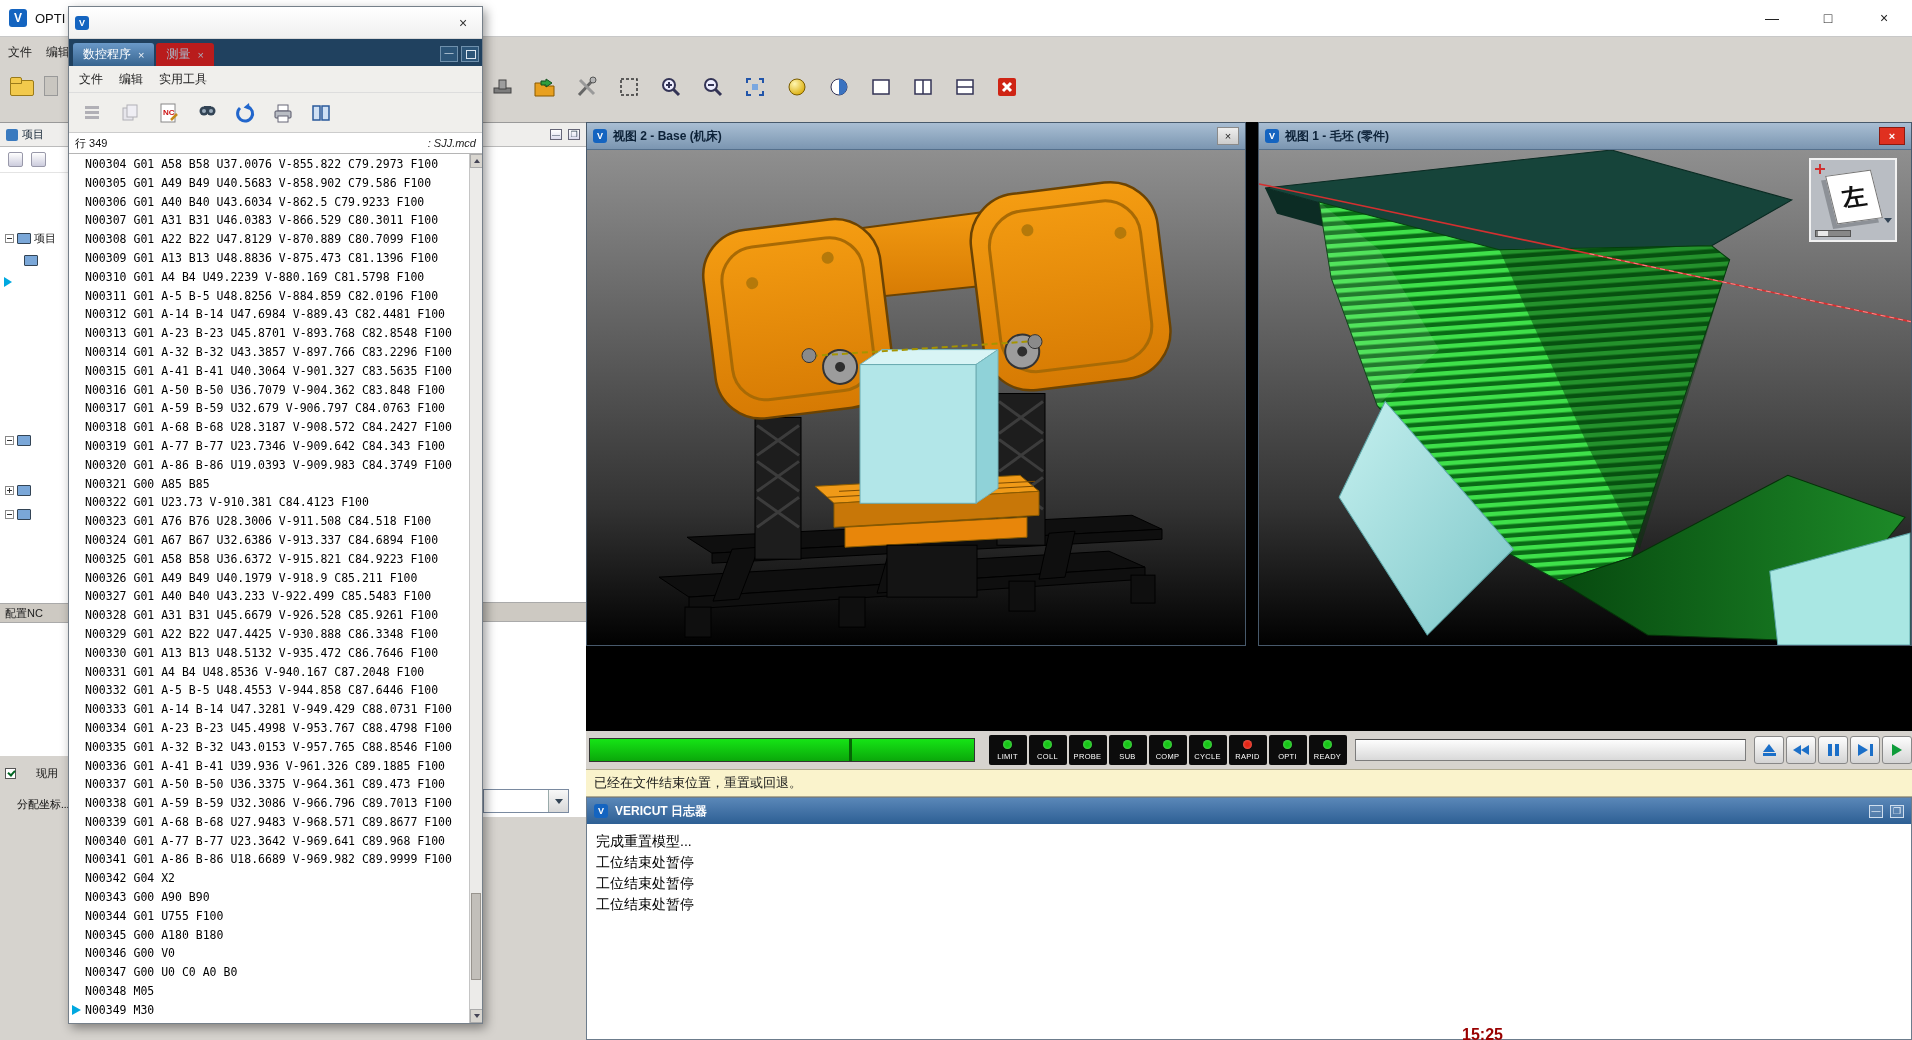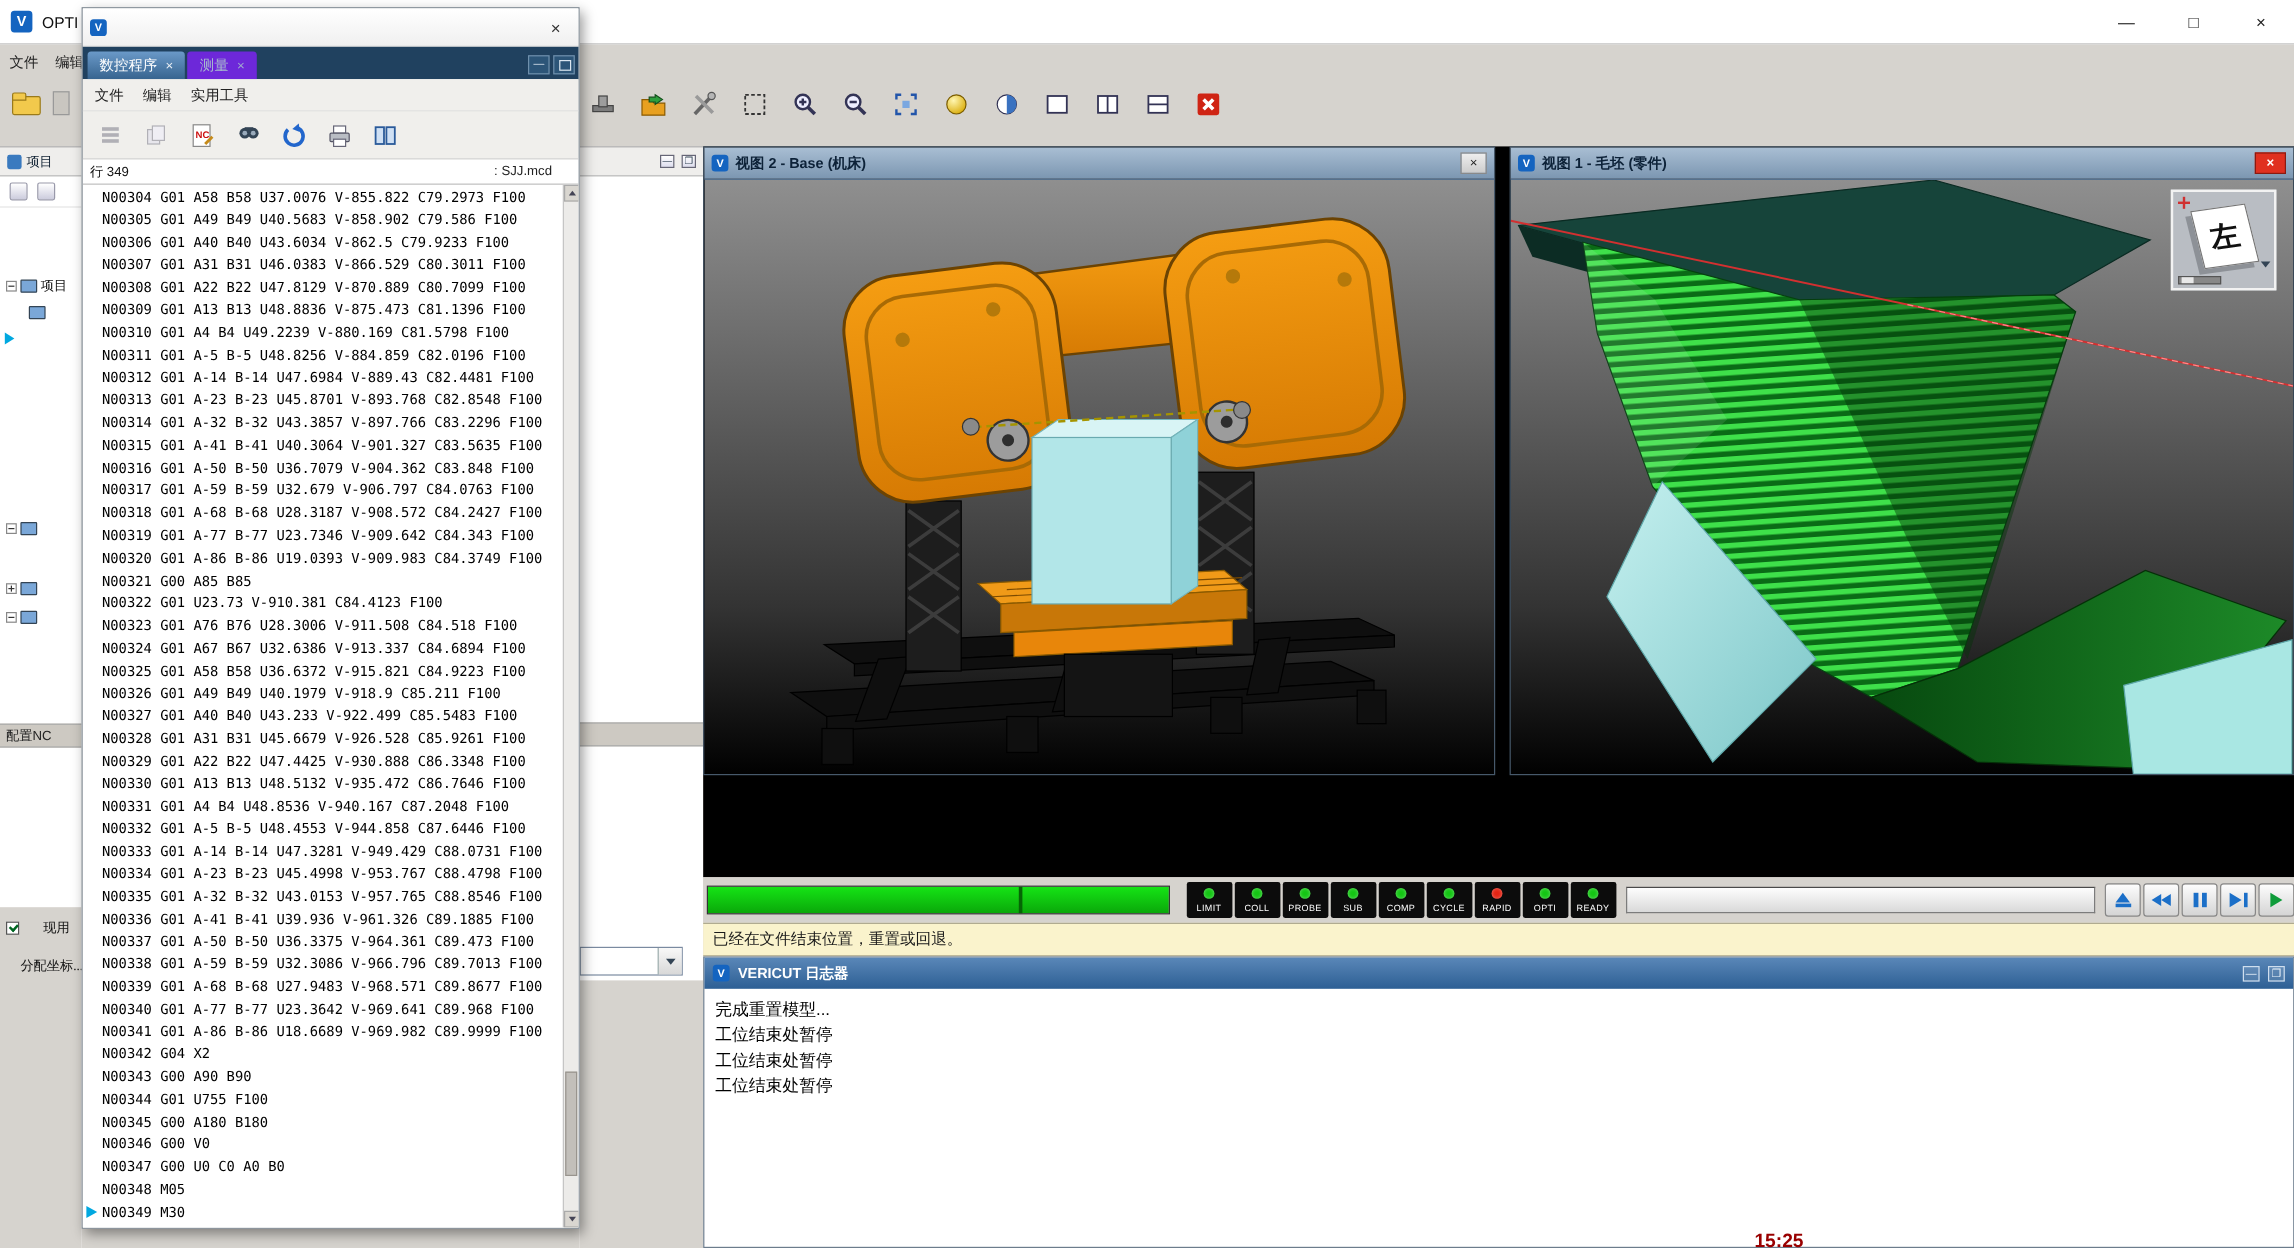--- a/index.html
+++ b/index.html
@@ -57,32 +57,32 @@
   .rs-graybottom{position:absolute;left:0;right:0;top:694px;bottom:0;background:#d6d3ce;}
 
   
   .nc-window{position:absolute;left:68px;top:6px;width:415px;height:1018px;background:#fff;border:1px solid #76808a;box-shadow:3px 4px 10px rgba(0,0,0,.4);display:flex;flex-direction:column;z-index:30;}
   .nc-titlebar{height:32px;background:linear-gradient(#ffffff,#f0f0f0);display:flex;align-items:center;padding:0 6px;border-bottom:1px solid #d8d8d8;}
   .nc-titlebar .spacer{flex:1;}
   .nc-close{width:26px;height:22px;display:flex;align-items:center;justify-content:center;font-size:14px;color:#333;}
   .nc-tabbar{height:27px;background:#20415f;display:flex;align-items:flex-end;padding-left:4px;}
   .nc-tab{height:23px;display:flex;align-items:center;gap:7px;padding:0 10px;font-size:12px;border-radius:3px 3px 0 0;margin-right:2px;}
   .nc-tab.active{background:linear-gradient(#6a99c8,#37648f);color:#fff;}
-  .nc-tab.inactive{background:#6d28d9;color:#a8bccd;align-items:center;}
+  .nc-tab.inactive{background:#b91c1c;color:#a8bccd;align-items:center;}
   .tab-close{font-size:11px;opacity:.9;}
   .nc-tabbar .spacer{flex:1;}
   .tb-winbtn{width:18px;height:16px;margin:0 3px 4px 0;border:1px solid #6f90ac;background:#2c5578;color:#dbe6f0;font-size:9px;line-height:13px;text-align:center;}
   .float-ic{position:relative;}
   .float-ic::before{content:"";position:absolute;left:4px;top:3px;width:8px;height:7px;border:1px solid #dbe6f0;}
   .nc-menubar{height:27px;background:#f0efec;display:flex;align-items:center;gap:16px;padding-left:10px;border-bottom:1px solid #ddd;font-size:12px;color:#222;}
   .nc-toolbar{height:40px;background:#f0efec;display:flex;align-items:center;gap:11px;padding-left:10px;border-bottom:1px solid #ccc;}
   .nc-toolbar .tbicon{width:27px;height:27px;}
   .nc-linerow{height:21px;background:#fff;border-bottom:1px solid #b5b5b5;display:flex;align-items:center;font-size:11px;padding:0 6px;}
   .nc-linerow .spacer{flex:1;}
-  .nc-filename{color:#222;margin-right:16px;}
+  .nc-filename{color:#222;font-style:italic;}
   .nc-codearea{position:relative;flex:1;background:#fff;overflow:hidden;}
   .gcode-list{position:absolute;left:0;top:0;right:13px;bottom:0;font-family:"DejaVu Sans Mono", monospace;font-size:11.5px;color:#000;padding-top:1px;}
   .gcode-line{height:18.8px;line-height:18.8px;display:flex;white-space:nowrap;}
   .gcode-line .gutter{width:16px;position:relative;flex:0 0 auto;}
   .gcode-line.current .gutter::before{content:"";position:absolute;left:3px;top:4px;width:0;height:0;border-left:9px solid #00a8e0;border-top:5px solid transparent;border-bottom:5px solid transparent;}
   .vscroll{position:absolute;right:0;top:0;width:13px;bottom:0;background:#ecebe9;border-left:1px solid #c5c5c5;}
   .vs-btn{position:absolute;left:0;width:13px;height:14px;background:#d9d6d0;border:1px solid #aaa;display:flex;align-items:center;justify-content:center;}
   .vs-btn.up{top:0;}
   .vs-btn.down{bottom:0;}
   .tri-up-s{width:0;height:0;border-bottom:4px solid #445;border-left:3px solid transparent;border-right:3px solid transparent;}

